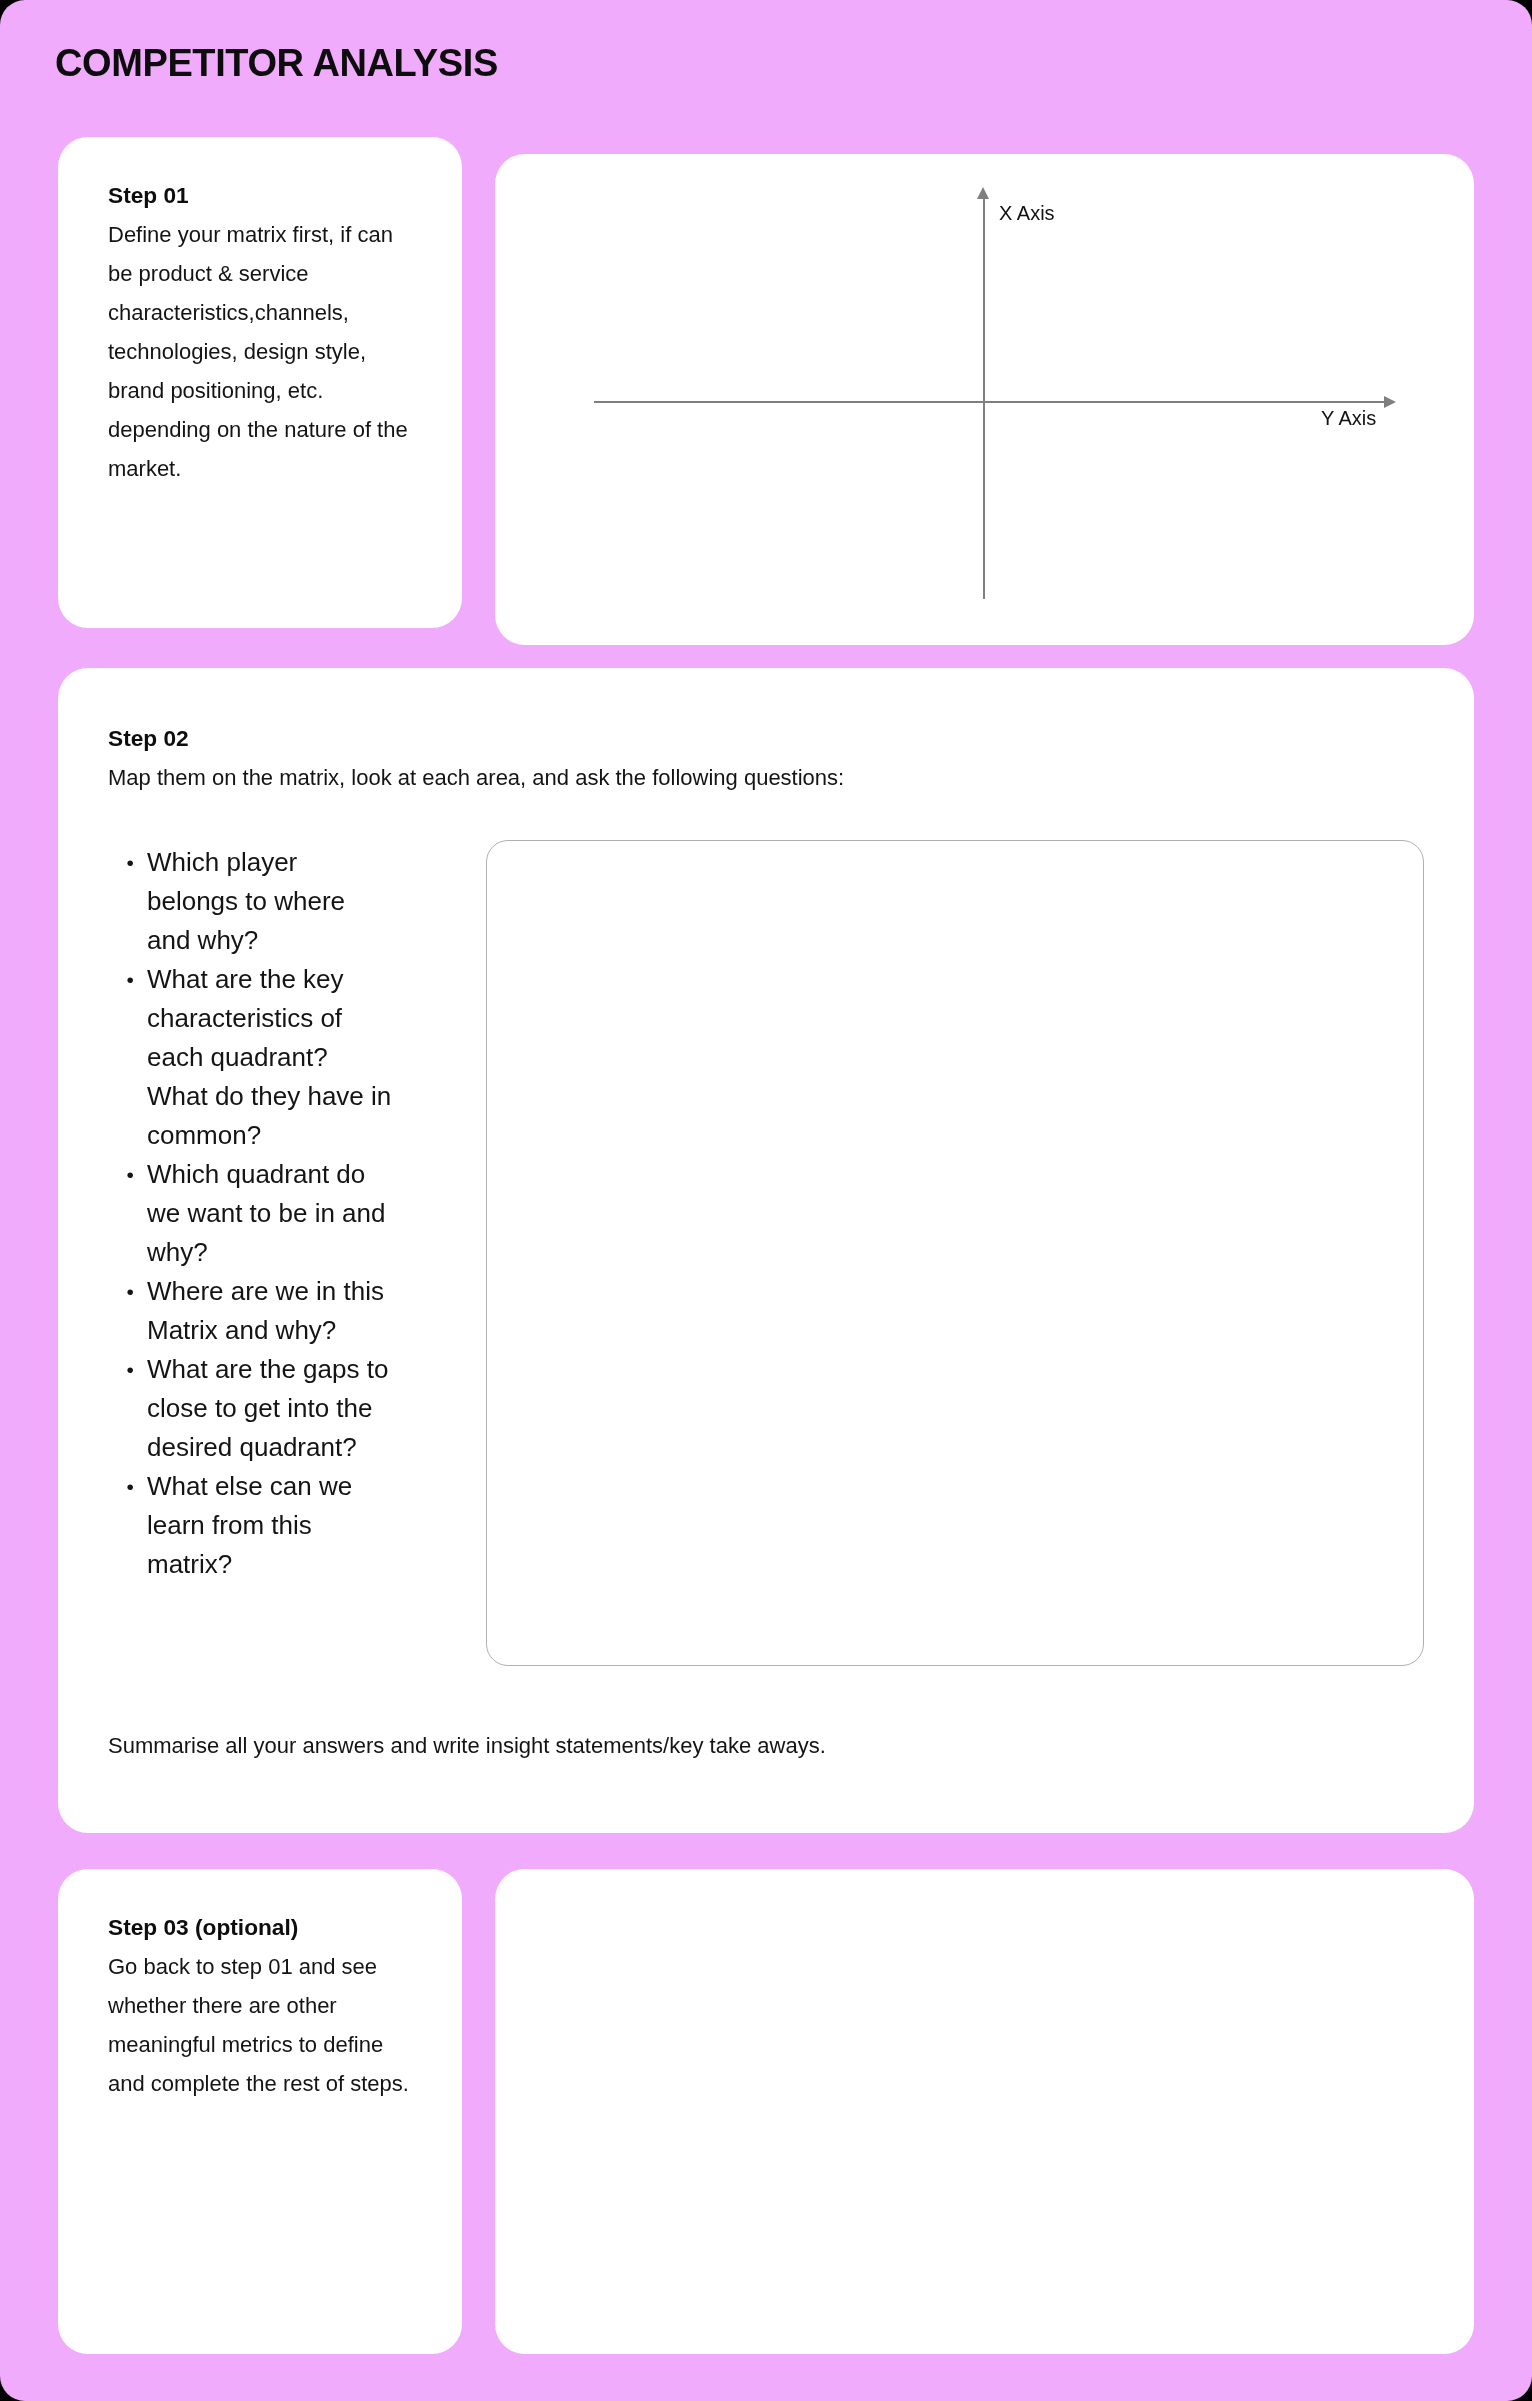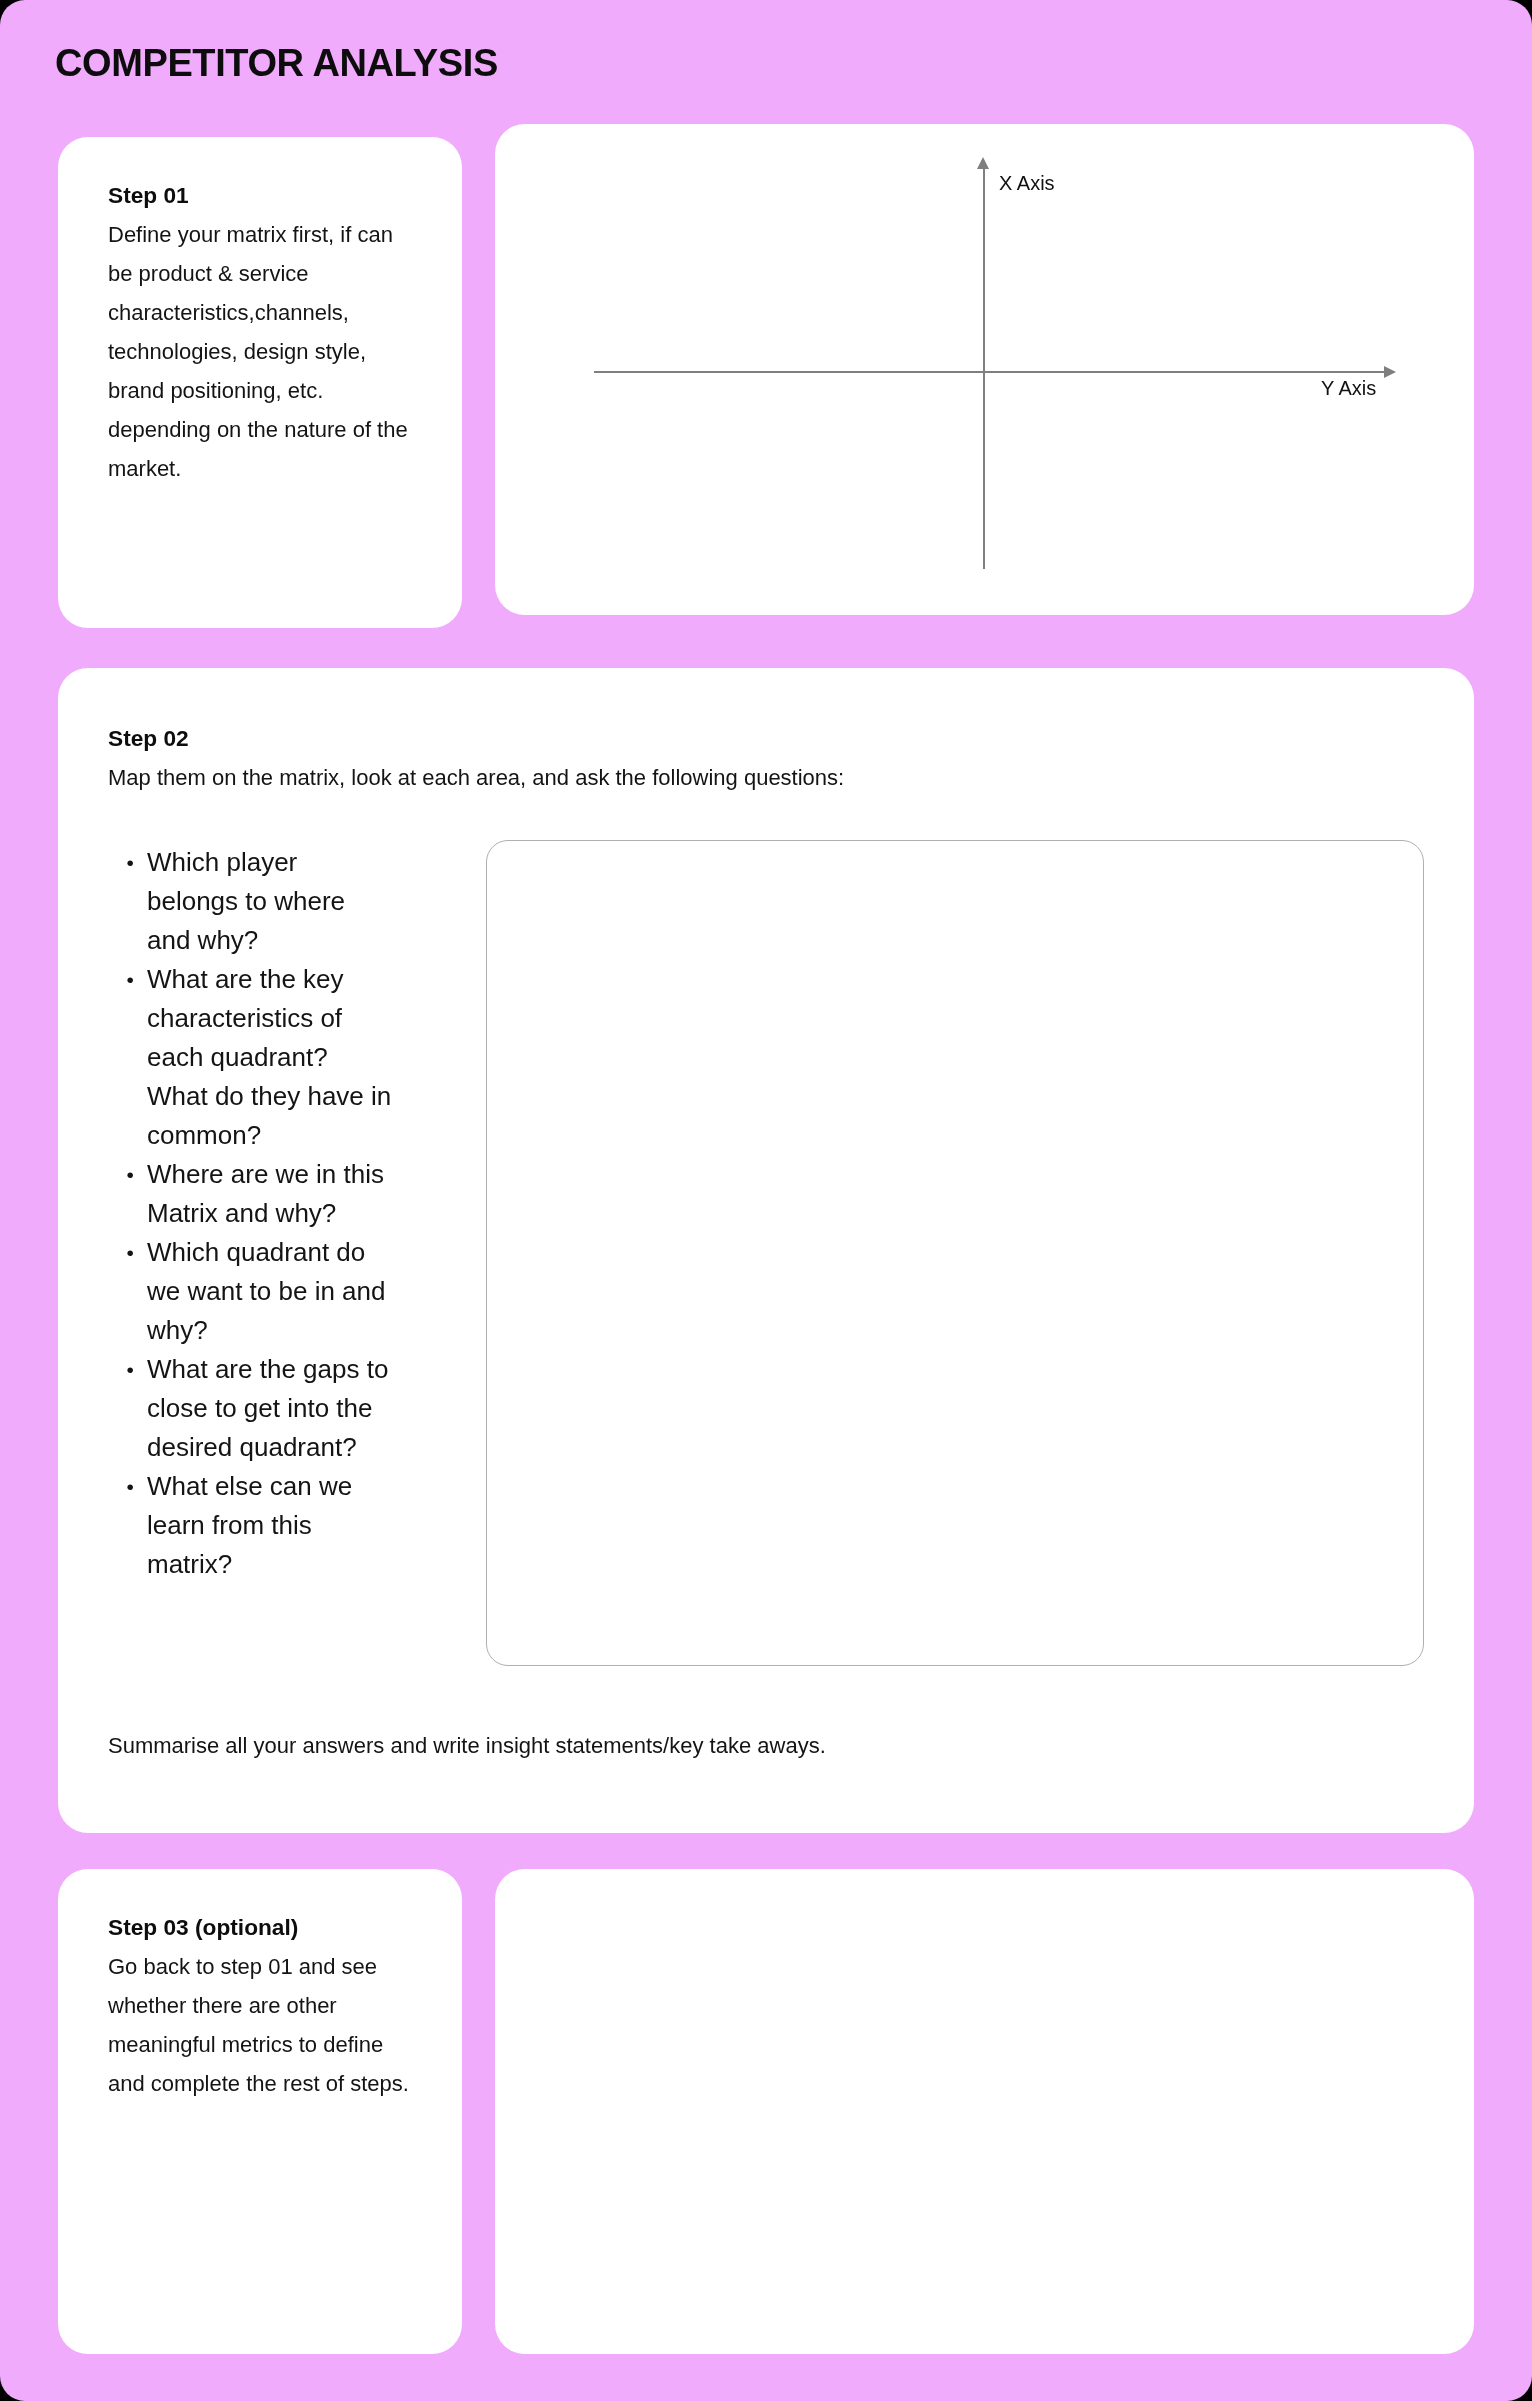--- a/index.html
+++ b/index.html
@@ -29,21 +29,21 @@
     color: #0d0d0d;
     white-space: nowrap;
   }
   .card {
     position: absolute;
     background: #ffffff;
     border-radius: 30px;
     box-sizing: border-box;
   }
   .card-step1 { left: 58px;  top: 137px;  width: 404px;  height: 491px;  padding: 38px 47px 0 50px; }
-  .card-matrix{ left: 495px; top: 124px;  width: 979px; height: 491px; }
+  .card-matrix{ left: 495px; top: 154px;  width: 979px; height: 491px; }
   .card-step2 { left: 58px;  top: 668px;  width: 1416px; height: 1165px; padding: 50px 50px 0 50px; }
   .card-step3 { left: 58px;  top: 1869px; width: 404px;  height: 485px;  padding: 38px 47px 0 50px; }
   .card-empty { left: 495px; top: 1869px; width: 979px; height: 485px; }
 
   .step-heading {
     font-size: 22.7px;
     font-weight: 700;
     line-height: 40px;
     color: #0d0d0d;
   }
@@ -152,22 +152,22 @@
     <div class="axis-label y-label">Y Axis</div>
   </section>
 
   <section class="card card-step2">
     <div class="step-heading">Step 02</div>
     <div class="step-sub">Map them on the matrix, look at each area, and ask the following questions:</div>
     <div class="row">
       <ul class="bullets">
         <li>Which player belongs to where and why?</li>
         <li>What are the key characteristics of each quadrant? What do they have in common?</li>
+        <li>Which quadrant do we want to be in and why?</li>
         <li>Where are we in this Matrix and why?</li>
-        <li>Which quadrant do we want to be in and why?</li>
         <li>What are the gaps to close to get into the desired quadrant?</li>
         <li>What else can we learn from this matrix?</li>
       </ul>
       <div class="matrix-box"></div>
     </div>
     <div class="step-footer">Summarise all your answers and write insight statements/key take aways.</div>
   </section>
 
   <section class="card card-step3">
     <div class="step-heading">Step 03 (optional)</div>

